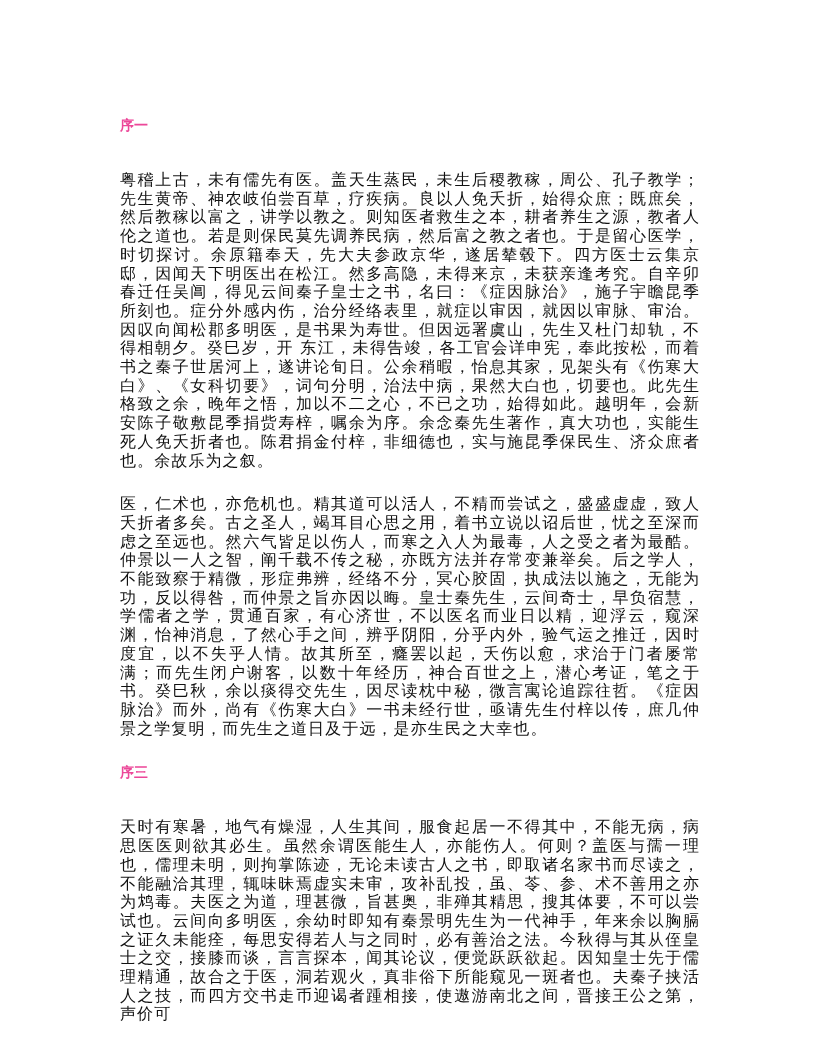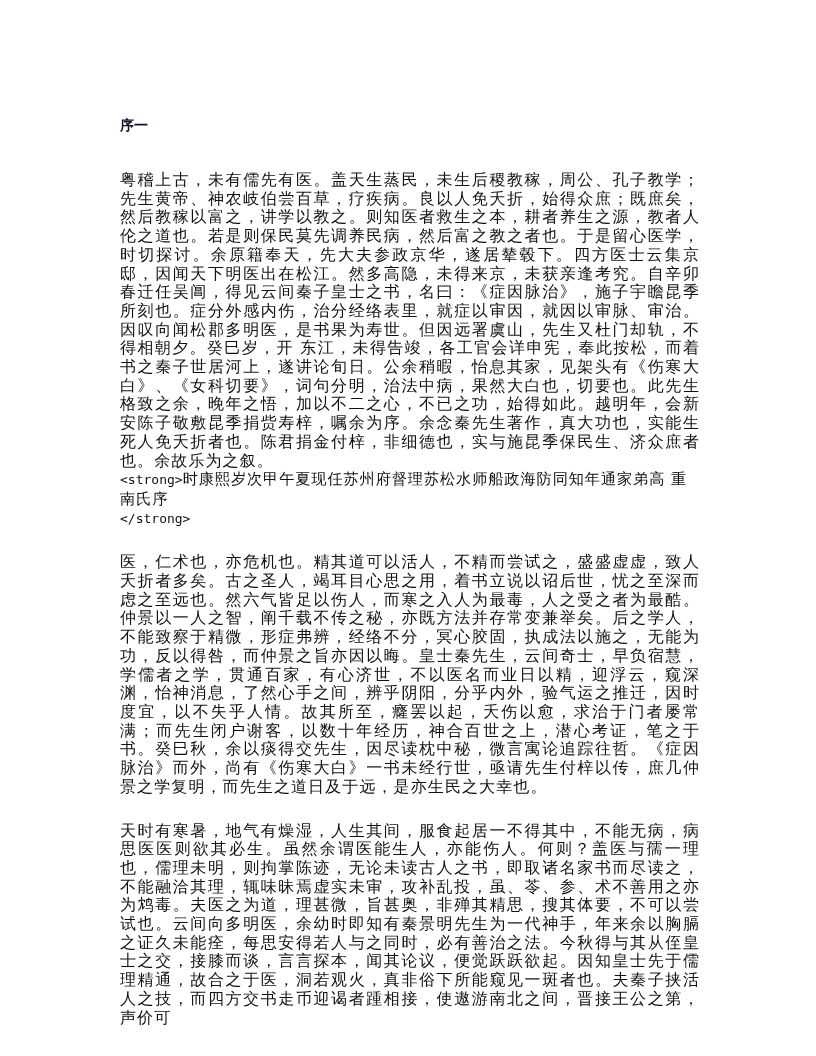--- a/index.html
+++ b/index.html
@@ -18,21 +18,21 @@
   .page {
     position: absolute;
     left: 120px;
     top: 116px;
     width: 580px;
   }
   .section-title {
     font-size: 14px;
     line-height: 18px;
     margin: 0 0 37px 0;
-    color: #0f172a;
+    color: #ec4899;
   }
   .para {
     font-size: 16px;
     line-height: 18.7px;
     margin: 0;
     text-align: justify;
     word-break: break-all;
     letter-spacing: 1.1px;
   }
   .sig {
@@ -49,28 +49,28 @@
   }
 </style>
 </head>
 <body>
 
 <div class="page">
 
   <div class="section">
     <h2 class="section-title">序一</h2>
     <p class="para">粤稽上古，未有儒先有医。盖天生蒸民，未生后稷教稼，周公、孔子教学；先生黄帝、神农岐伯尝百草，疗疾病。良以人免夭折，始得众庶；既庶矣，然后教稼以富之，讲学以教之。则知医者救生之本，耕者养生之源，教者人伦之道也。若是则保民莫先调养民病，然后富之教之者也。于是留心医学，时切探讨。余原籍奉天，先大夫参政京华，遂居辇毂下。四方医士云集京邸，因闻天下明医出在松江。然多高隐，未得来京，未获亲逢考究。自辛卯春迁任吴阊，得见云间秦子皇士之书，名曰：《症因脉治》，施子宇瞻昆季所刻也。症分外感内伤，治分经络表里，就症以审因，就因以审脉、审治。因叹向闻松郡多明医，是书果为寿世。但因远署虞山，先生又杜门却轨，不得相朝夕。癸巳岁，开 东江，未得告竣，各工官会详申宪，奉此按松，而着书之秦子世居河上，遂讲论旬日。公余稍暇，怡息其家，见架头有《伤寒大白》、《女科切要》，词句分明，治法中病，果然大白也，切要也。此先生格致之余，晚年之悟，加以不二之心，不已之功，始得如此。越明年，会新安陈子敬敷昆季捐赀寿梓，嘱余为序。余念秦先生著作，真大功也，实能生死人免夭折者也。陈君捐金付梓，非细德也，实与施昆季保民生、济众庶者也。余故乐为之叙。</p>
-    <p class="sig"><span class="mono">&lt;strong&gt;</span><span>时康熙岁次甲午夏现任苏州府督理苏松水师船政海防同知年通家弟高 重南氏序</span><br><span class="mono">&lt;/strong&gt;</span></p>
   </div>
 
   <div style="height:25px"></div>
 
   <div class="section">
     <p class="para">医，仁术也，亦危机也。精其道可以活人，不精而尝试之，盛盛虚虚，致人夭折者多矣。古之圣人，竭耳目心思之用，着书立说以诏后世，忧之至深而虑之至远也。然六气皆足以伤人，而寒之入人为最毒，人之受之者为最酷。仲景以一人之智，阐千载不传之秘，亦既方法并存常变兼举矣。后之学人，不能致察于精微，形症弗辨，经络不分，冥心胶固，执成法以施之，无能为功，反以得咎，而仲景之旨亦因以晦。皇士秦先生，云间奇士，早负宿慧，学儒者之学，贯通百家，有心济世，不以医名而业日以精，迎浮云，窥深渊，怡神消息，了然心手之间，辨乎阴阳，分乎内外，验气运之推迁，因时度宜，以不失乎人情。故其所至，癃罢以起，夭伤以愈，求治于门者屡常满；而先生闭户谢客，以数十年经历，神合百世之上，潜心考证，笔之于书。癸巳秋，余以痰得交先生，因尽读枕中秘，微言寓论追踪往哲。《症因脉治》而外，尚有《伤寒大白》一书未经行世，亟请先生付梓以传，庶几仲景之学复明，而先生之道日及于远，是亦生民之大幸也。</p>
   </div>
 
   <div style="height:25px"></div>
 
   <div class="section">
+    <h2 class="section-title">序三</h2>
     <p class="para">天时有寒暑，地气有燥湿，人生其间，服食起居一不得其中，不能无病，病思医医则欲其必生。虽然余谓医能生人，亦能伤人。何则？盖医与孺一理也，儒理未明，则拘掌陈迹，无论未读古人之书，即取诸名家书而尽读之，不能融洽其理，辄味昧焉虚实未审，攻补乱投，虽、苓、参、术不善用之亦为鸩毒。夫医之为道，理甚微，旨甚奥，非殚其精思，搜其体要，不可以尝试也。云间向多明医，余幼时即知有秦景明先生为一代神手，年来余以胸膈之证久未能痊，每思安得若人与之同时，必有善治之法。今秋得与其从侄皇士之交，接膝而谈，言言探本，闻其论议，便觉跃跃欲起。因知皇士先于儒理精通，故合之于医，洞若观火，真非俗下所能窥见一斑者也。夫秦子挟活人之技，而四方交书走币迎谒者踵相接，使遨游南北之间，晋接王公之第，声价可</p>
   </div>
 
 </div>
 
 </body></html>

